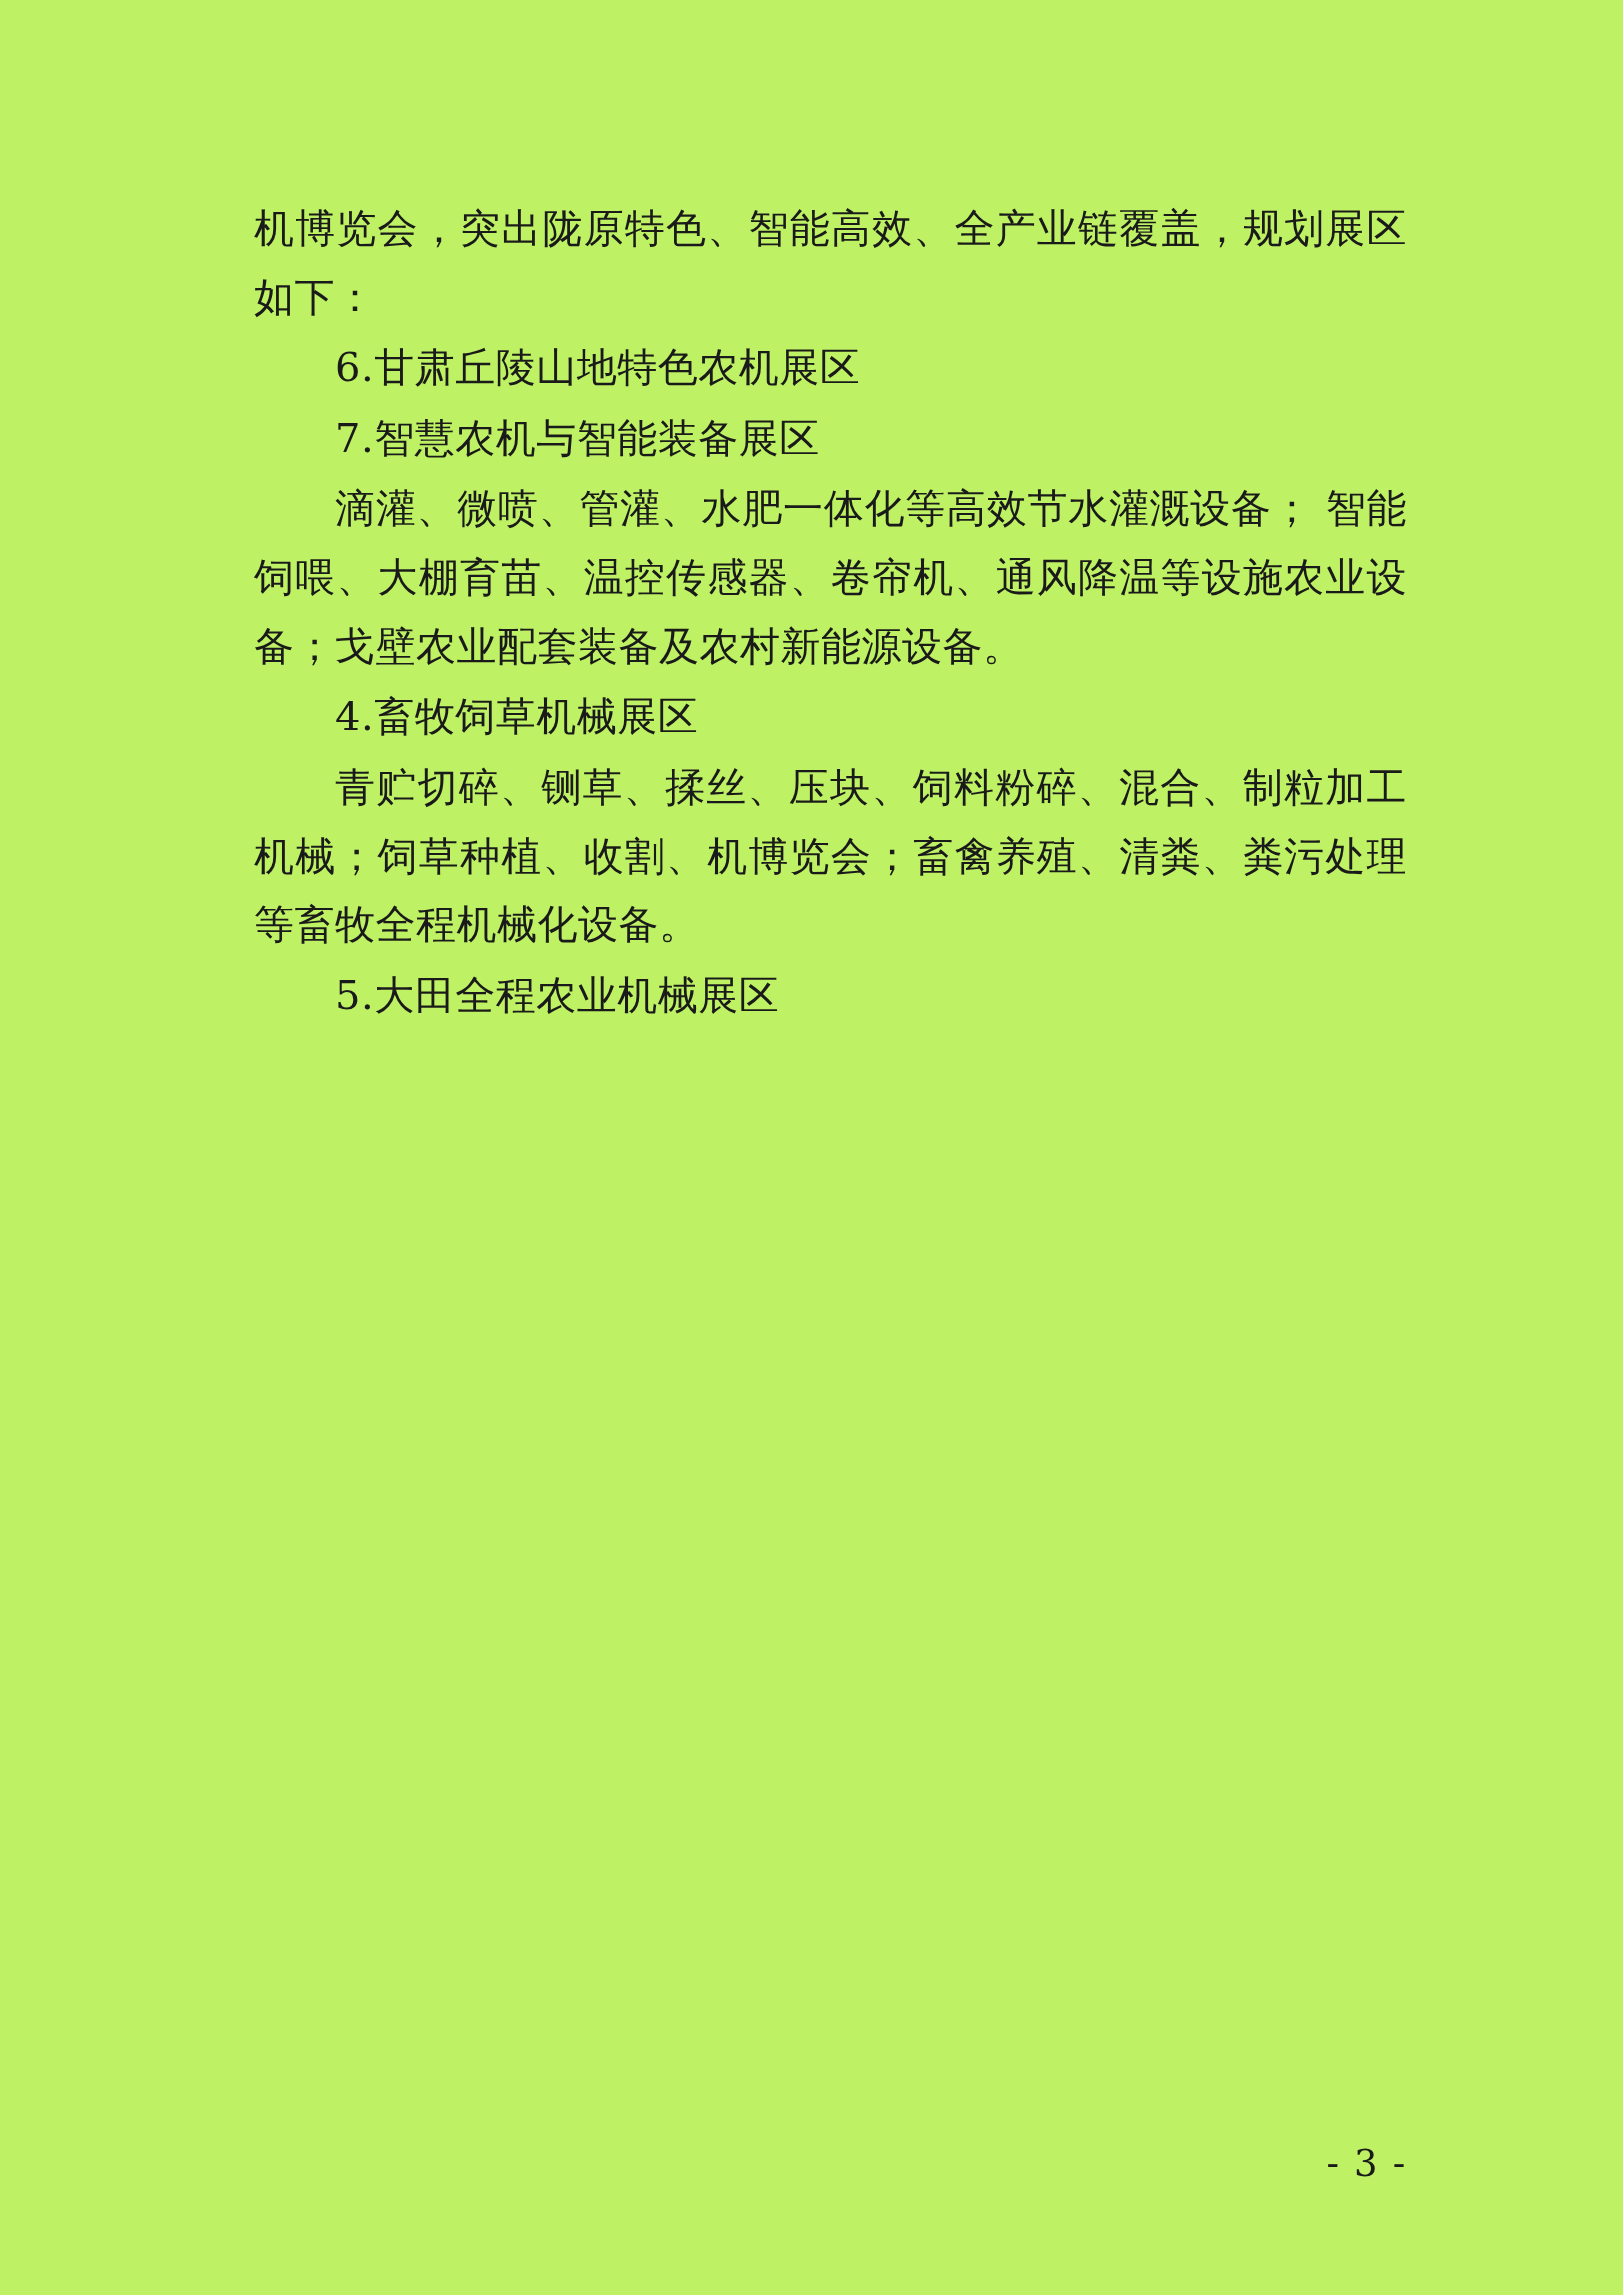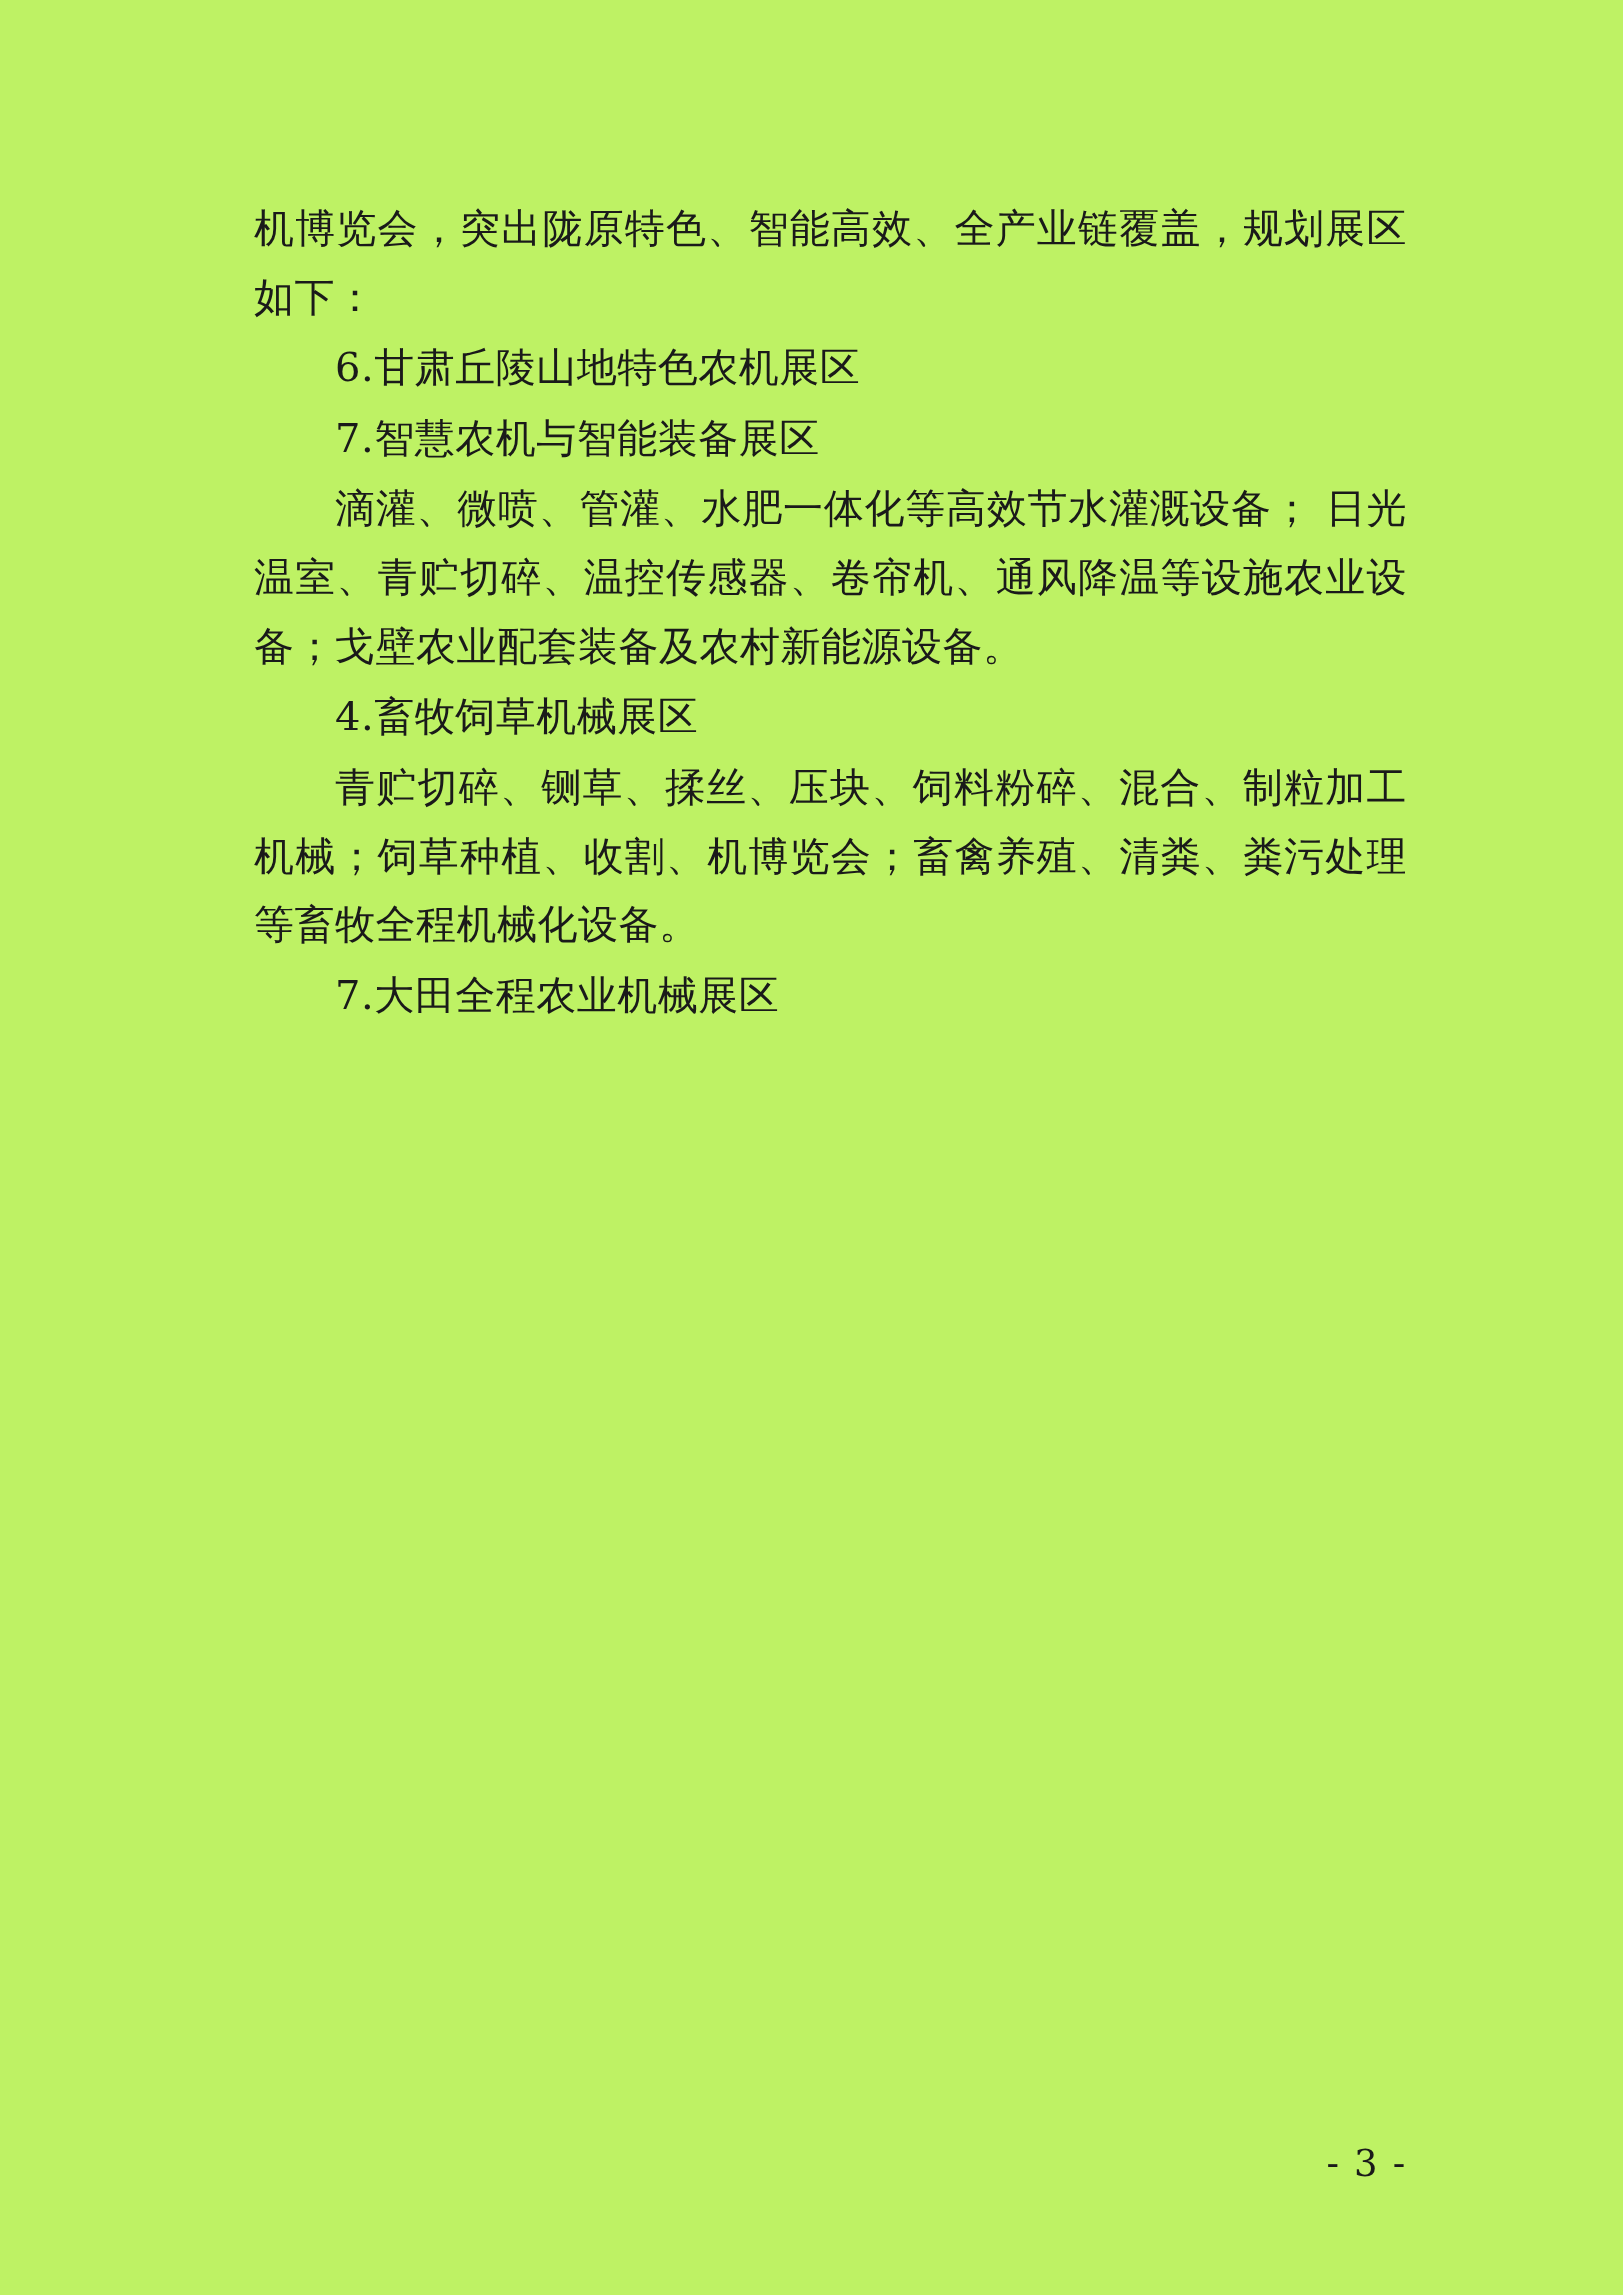--- a/index.html
+++ b/index.html
@@ -56,20 +56,20 @@
   }
 </style>
 </head>
 <body>
 
 <div class="page">
   <div class="doc-body">
     <p class="para">机博览会，突出陇原特色、智能高效、全产业链覆盖，规划展区如下：</p>
     <p class="heading">6.甘肃丘陵山地特色农机展区</p>
     <p class="heading">7.智慧农机与智能装备展区</p>
-    <p class="para indent">滴灌、微喷、管灌、水肥一体化等高效节水灌溉设备； 日光温室、青贮切碎、温控传感器、卷帘机、通风降温等设施农业设备；戈壁农业配套装备及农村新能源设备。</p>
+    <p class="para indent">滴灌、微喷、管灌、水肥一体化等高效节水灌溉设备； 智能饲喂、大棚育苗、温控传感器、卷帘机、通风降温等设施农业设备；戈壁农业配套装备及农村新能源设备。</p>
     <p class="heading">4.畜牧饲草机械展区</p>
     <p class="para indent">青贮切碎、铡草、揉丝、压块、饲料粉碎、混合、制粒加工机械；饲草种植、收割、机博览会；畜禽养殖、清粪、粪污处理等畜牧全程机械化设备。</p>
-    <p class="heading">7.大田全程农业机械展区</p>
+    <p class="heading">5.大田全程农业机械展区</p>
   </div>
   <div class="page-number">- 3 -</div>
 </div>
 
 
 </body></html>

